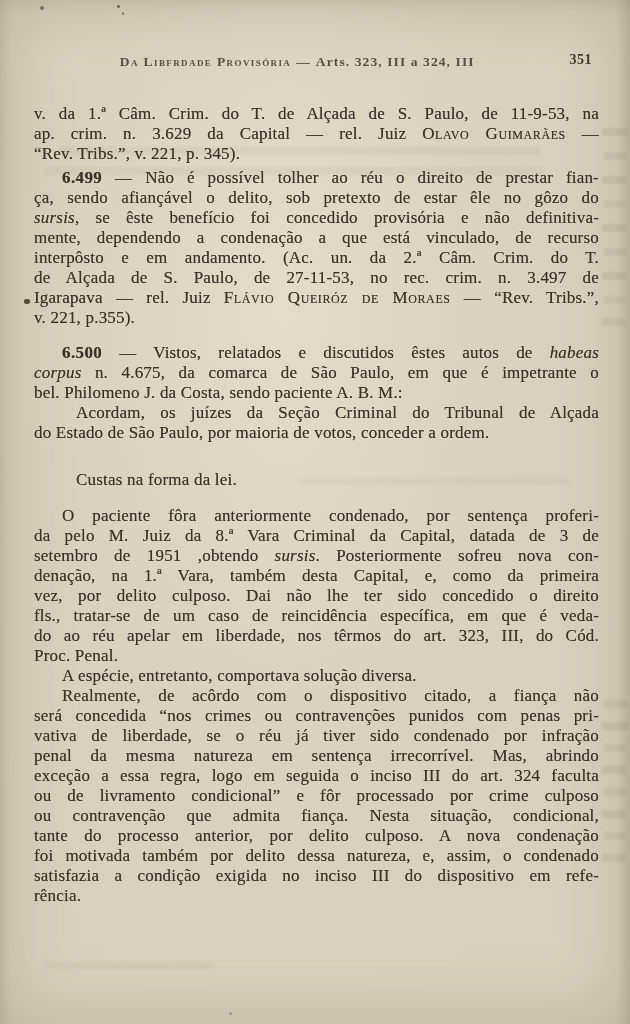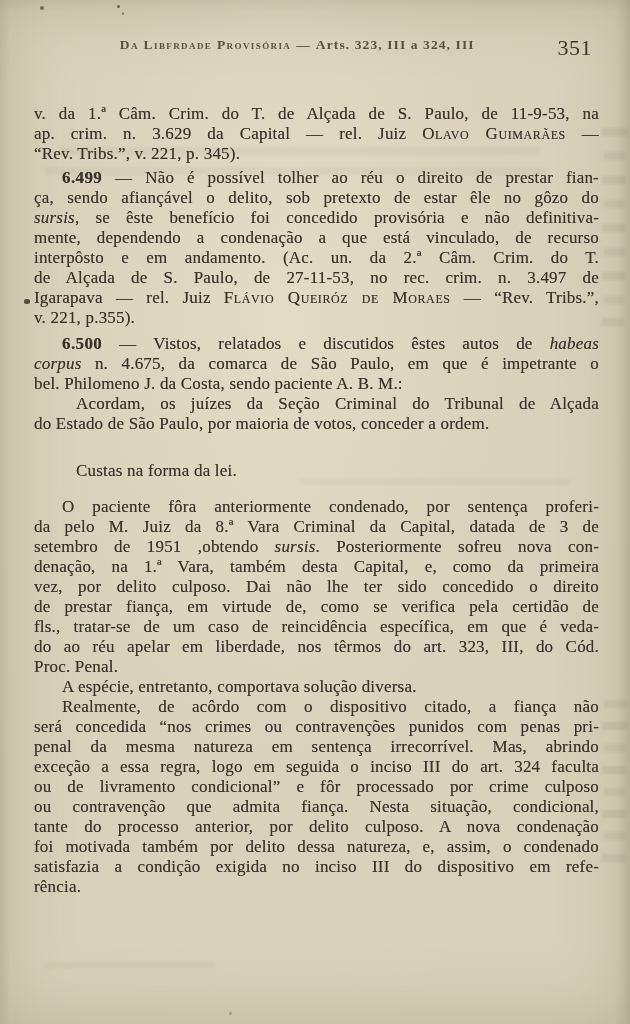--- a/index.html
+++ b/index.html
@@ -16,48 +16,48 @@
       #d8d0ba;
     overflow:hidden;
     font-family:"Liberation Serif","DejaVu Serif",serif;
     color:#3a342b;
   }
   .page::after{
     content:"";position:absolute;inset:0;pointer-events:none;
     box-shadow:inset 0 0 70px rgba(110,100,76,.28);
   }
   
-  .header{position:absolute;top:37px;left:34px;right:36px;height:20px;}
+  .header{position:absolute;top:54px;left:34px;right:36px;height:20px;}
   .running-title{
     position:absolute;left:47%;transform:translateX(-50%);
     white-space:nowrap;top:0;
     font-size:13.5px;font-weight:700;color:#453e31;
     letter-spacing:1.1px;opacity:.88;
   }
   .running-title .sc{font-variant:small-caps;letter-spacing:1.4px;}
   .running-title .sep{margin:0 5px;}
   .page-number{
     position:absolute;right:2px;top:-2px;
-    font-size:22px;font-weight:400;color:#3c362c;letter-spacing:.5px;
+    font-size:14px;font-weight:700;color:#3c362c;letter-spacing:.5px;
   }
   
   .textcol{position:absolute;left:34px;top:104px;width:565px;}
   .line{
     font-size:17px;line-height:20px;letter-spacing:.2px;
     text-align:justify;text-align-last:justify;
     color:#38322a;
     text-shadow:0 0 .5px rgba(56,50,42,.55);
   }
   .line.last{text-align-last:left;}
   .para .line:first-child{text-indent:28px;}
   .para-citation-continuation .line:first-child{text-indent:0;}
   .para-acordam .line:first-child,
   .para-custas .line:first-child{text-indent:42px;}
   .para-item-6499{margin-top:4px;}
-  .para-item-6500{margin-top:6px;}
+  .para-item-6500{margin-top:15px;}
   .para-custas{margin-top:27px;}
   .para-o-paciente{margin-top:16px;}
   .seg-b{font-weight:700;letter-spacing:.4px;}
   .seg-i{font-style:italic;}
   .seg-sc{font-variant:small-caps;letter-spacing:.6px;}
   
   .bleed{
     position:absolute;inset:0;pointer-events:none;filter:blur(1px);
     background-repeat:no-repeat;
     background-image:
@@ -146,31 +146,31 @@
       </div>
       <div class="para para-custas">
         <div class="line last"><span>Custas na forma da lei.</span></div>
       </div>
       <div class="para para-o-paciente">
         <div class="line"><span>O paciente fôra anteriormente condenado, por sentença proferi-</span></div>
         <div class="line"><span>da pelo M. Juiz da 8.ª Vara Criminal da Capital, datada de 3 de</span></div>
         <div class="line"><span>setembro de 1951 ,obtendo </span><span class="seg-i">sursis</span><span>. Posteriormente sofreu nova con-</span></div>
         <div class="line"><span>denação, na 1.ª Vara, também desta Capital, e, como da primeira</span></div>
         <div class="line"><span>vez, por delito culposo. Dai não lhe ter sido concedido o direito</span></div>
-        <div class="line"><span>de prestar fiança, em virtude de, como se verifica pela certidão de</span></div>
         <div class="line"><span>fls., tratar-se de um caso de reincidência específica, em que é veda-</span></div>
         <div class="line"><span>do ao réu apelar em liberdade, nos têrmos do art. 323, III, do Cód.</span></div>
         <div class="line last"><span>Proc. Penal.</span></div>
       </div>
       <div class="para para-a-especie">
         <div class="line last"><span>A espécie, entretanto, comportava solução diversa.</span></div>
       </div>
       <div class="para para-realmente">
         <div class="line"><span>Realmente, de acôrdo com o dispositivo citado, a fiança não</span></div>
         <div class="line"><span>será concedida “nos crimes ou contravenções punidos com penas pri-</span></div>
+        <div class="line"><span>vativa de liberdade, se o réu já tiver sido condenado por infração</span></div>
         <div class="line"><span>penal da mesma natureza em sentença irrecorrível. Mas, abrindo</span></div>
         <div class="line"><span>exceção a essa regra, logo em seguida o inciso III do art. 324 faculta</span></div>
         <div class="line"><span>ou de livramento condicional” e fôr processado por crime culposo</span></div>
         <div class="line"><span>ou contravenção que admita fiança. Nesta situação, condicional,</span></div>
         <div class="line"><span>tante do processo anterior, por delito culposo. A nova condenação</span></div>
         <div class="line"><span>foi motivada também por delito dessa natureza, e, assim, o condenado</span></div>
         <div class="line"><span>satisfazia a condição exigida no inciso III do dispositivo em refe-</span></div>
         <div class="line last"><span>rência.</span></div>
       </div>
     </div>

